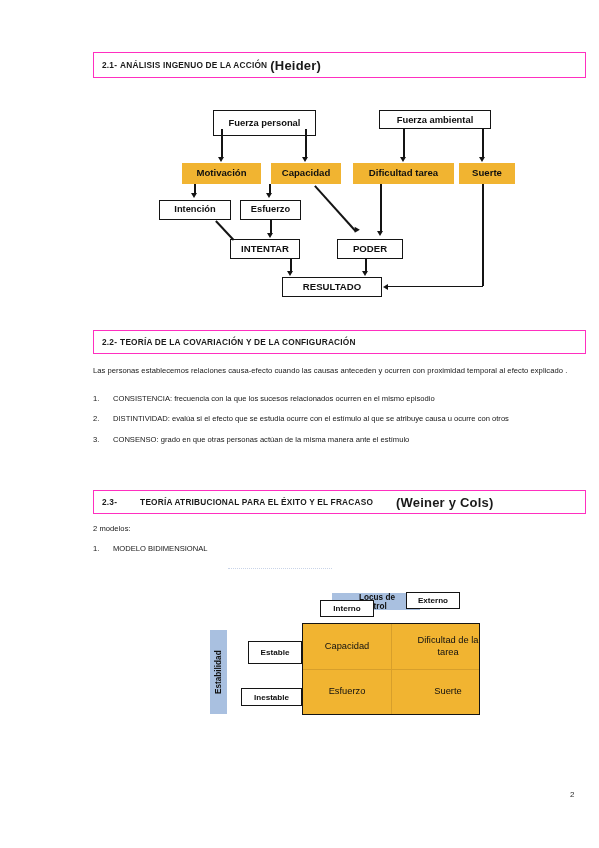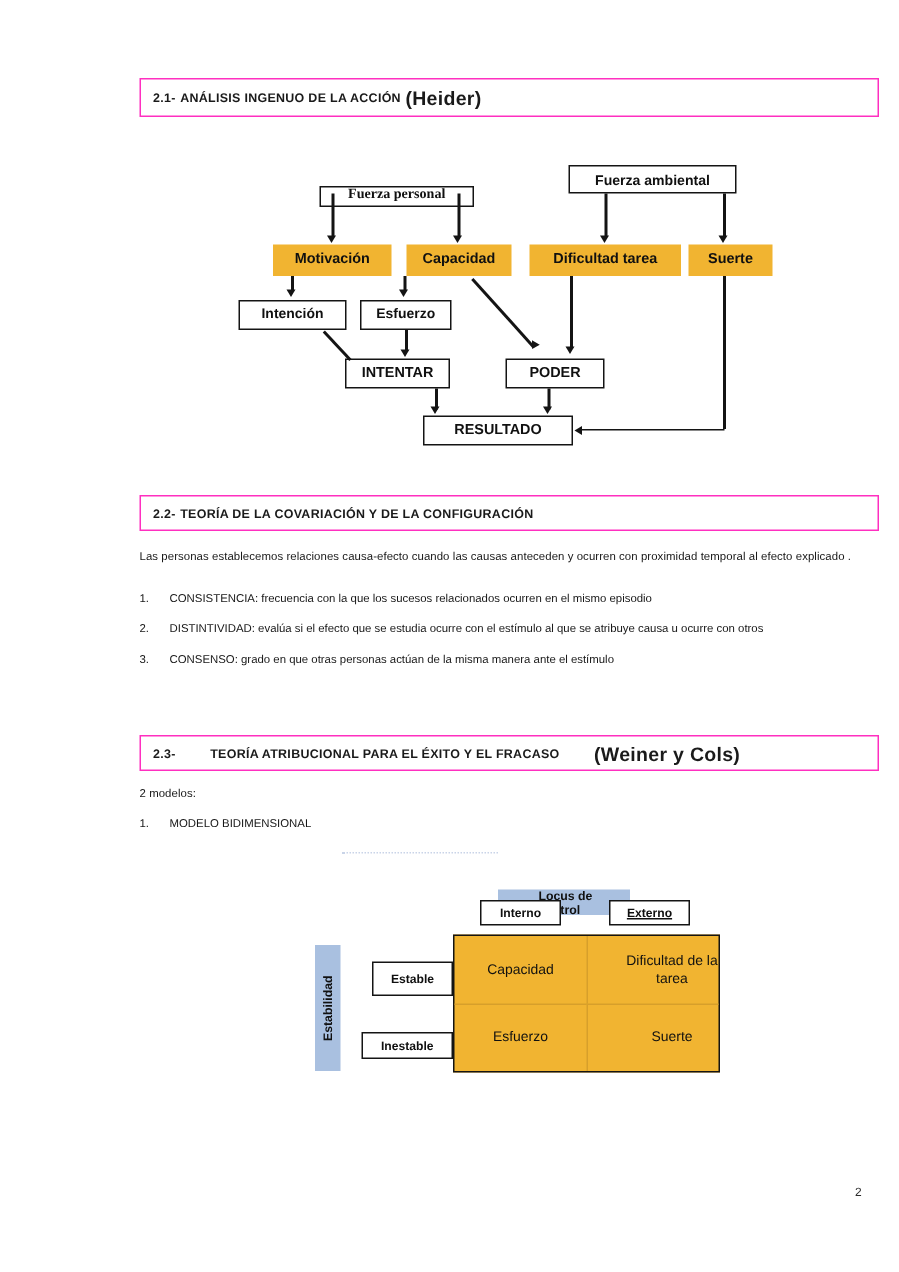--- a/index.html
+++ b/index.html
@@ -64,21 +64,21 @@
     font-weight: 700;
     color: #101010;
     line-height: 1.05;
   }
   .dbox.orange {
     background: #f1b431;
     border: none;
   }
 
   
-  #d-fuerza-personal  { left: 173px; top: 124px; width: 103px; height: 14px; font-size: 9.4px; font-family: Liberation Serif, serif; }
+  #d-fuerza-personal  { left: 173px; top: 110px; width: 103px; height: 26px; font-size: 9.4px; }
   #d-fuerza-ambiental { left: 339px; top: 110px; width: 112px; height: 19px; font-size: 9.4px; }
 
   #d-motivacion  { left: 142px; top: 163px; width: 79px;  height: 21px; font-size: 9.6px; }
   #d-capacidad   { left: 231px; top: 163px; width: 70px;  height: 21px; font-size: 9.6px; }
   #d-dificultad  { left: 313px; top: 163px; width: 101px; height: 21px; font-size: 9.6px; }
   #d-suerte      { left: 419px; top: 163px; width: 56px;  height: 21px; font-size: 9.6px; }
 
   #d-intencion { left: 119px; top: 200px; width: 72px; height: 20px; font-size: 9.3px; }
   #d-esfuerzo  { left: 200px; top: 200px; width: 61px; height: 20px; font-size: 9.3px; }
 
@@ -171,21 +171,21 @@
     background: #ffffff;
     border: 1.7px solid #141414;
     display: flex;
     align-items: center;
     justify-content: center;
     font-size: 8.1px;
     font-weight: 700;
     color: #101010;
   }
   #tag-interno   { left: 110px; top: 32px; width: 54px; height: 17px; }
-  #tag-externo   { left: 196px; top: 32px; width: 54px; height: 17px; text-decoration: underline; }
+  #tag-externo   { left: 196px; top: 24px; width: 54px; height: 17px; }
   #tag-estable   { left: 38px;  top: 73px; width: 54px; height: 23px; }
   #tag-inestable { left: 31px;  top: 120px; width: 61px; height: 18px; }
 
   #grid {
     position: absolute;
     left: 92px; top: 55px; width: 178px; height: 92px;
     background: #f1b431;
     border: 1.7px solid #141414;
     box-sizing: border-box;
     display: grid;

